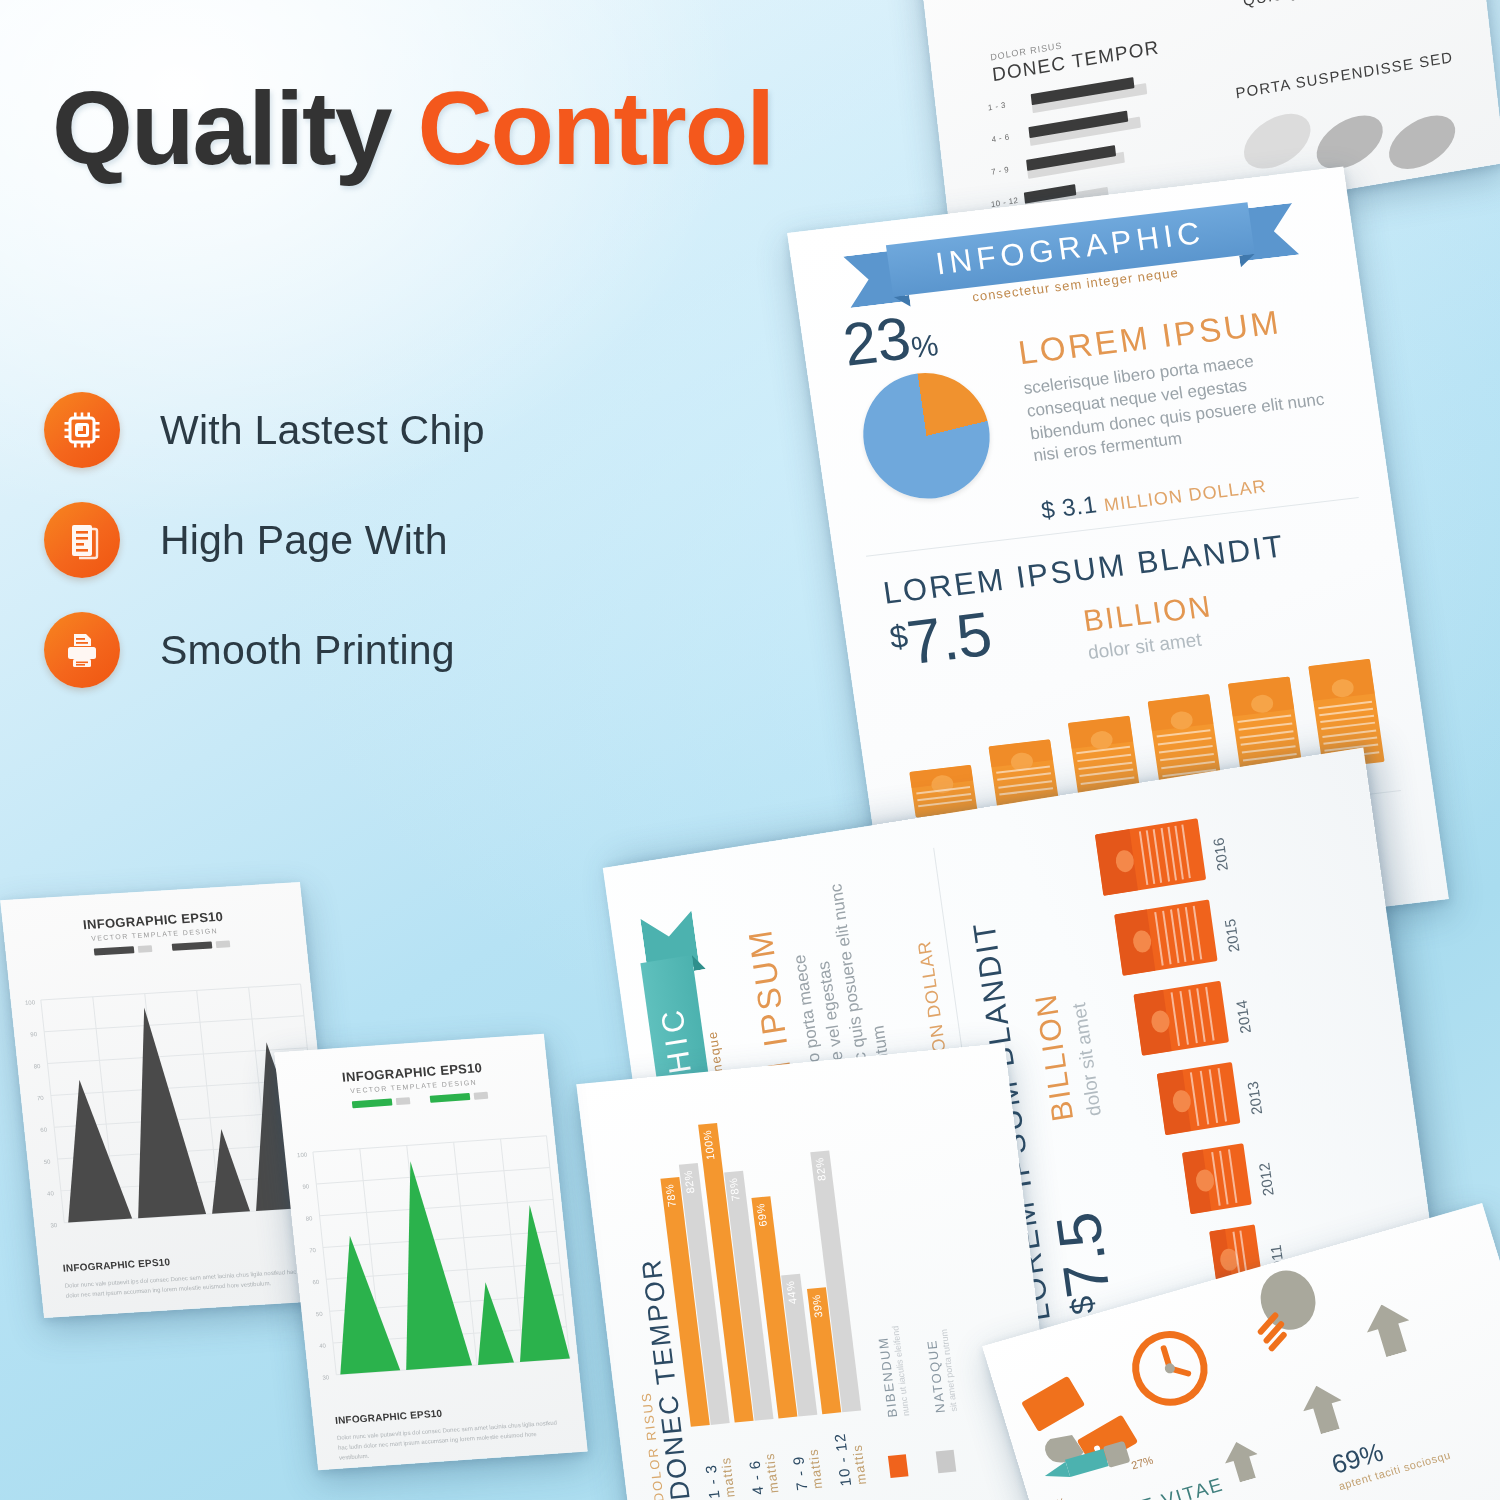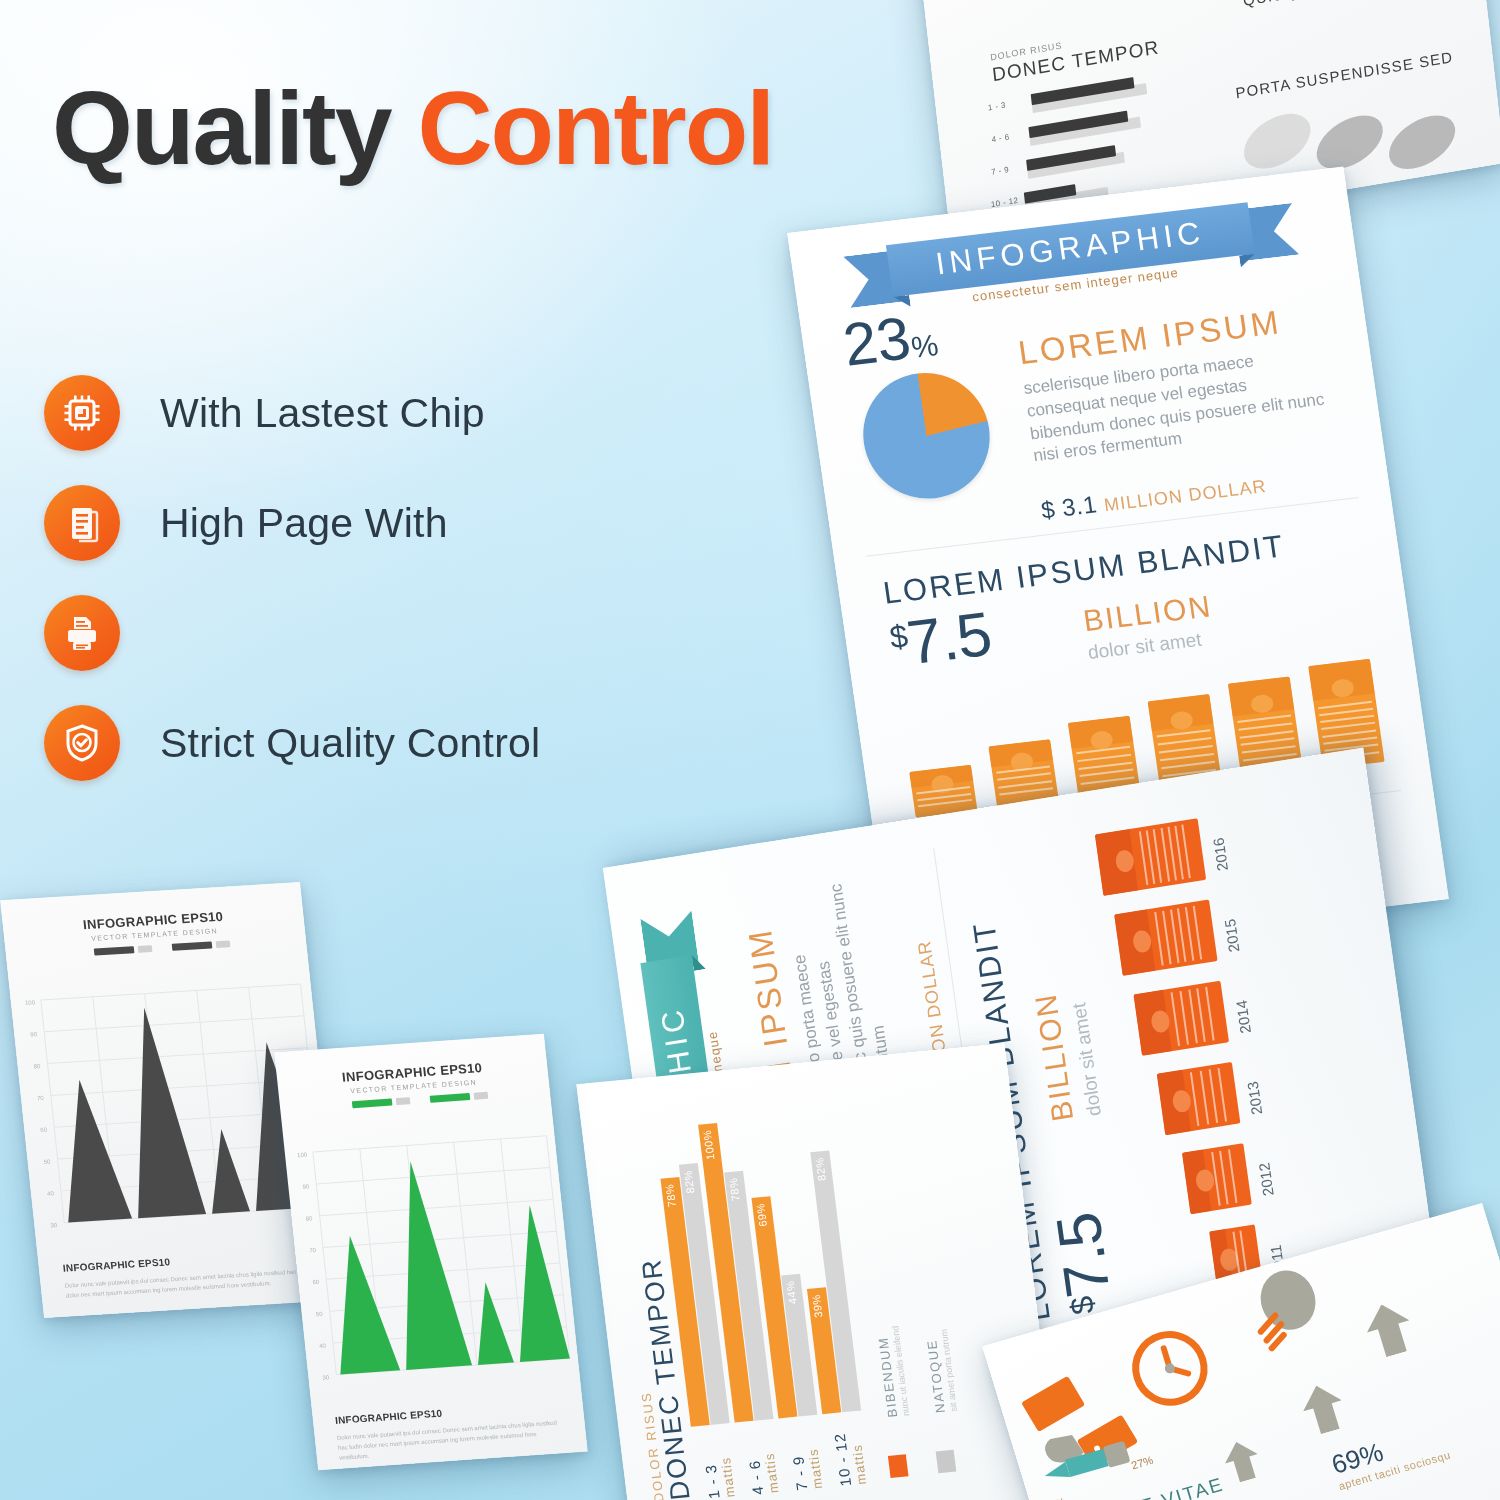--- a/index.html
+++ b/index.html
@@ -16,21 +16,21 @@
   
   .headline {
     position: absolute; left: 52px; top: 78px; width: 900px;
     font-weight: bold; font-size: 104px; line-height: 0.97;
     letter-spacing: -2px; color: #333333;
     text-shadow: 2px 3px 5px rgba(90,130,160,0.22);
   }
   .headline .hl-accent { color: #f4581c; }
 
   
-  .features { position: absolute; left: 44px; top: 358px; width: 640px; }
+  .features { position: absolute; left: 44px; top: 375px; width: 640px; }
   .feature-row { display: flex; align-items: center; height: 110px; }
   .feature-badge {
     width: 76px; height: 76px; border-radius: 50%; flex: 0 0 76px;
     background: linear-gradient(140deg, #f7861f 0%, #f4661c 55%, #ef5511 100%);
     box-shadow: 0 3px 7px rgba(120,60,20,0.22);
     display: flex; align-items: center; justify-content: center;
     position: relative;
   }
   .feature-badge svg { display: block; }
   .feature-label {
@@ -240,32 +240,23 @@
           <rect x="17" y="15" width="12" height="1.8"></rect>
         </g>
         <rect x="9" y="20" width="28" height="12" rx="2.5" fill="#fff" opacity=".95"></rect>
         <rect x="14" y="32" width="18" height="8" rx="1.5" fill="#fff" opacity=".95"></rect>
         <g fill="#f4661c">
             <rect x="17" y="34.5" width="12" height="1.6"></rect>
             <rect x="17" y="37" width="9" height="1.6"></rect>
           </g>
       </svg>
     </div>
-  </div>
-
-  <div class="feature-row">
-    <div class="feature-badge">
-      <svg width="46" height="46" viewBox="0 0 46 46">
-        <path d="M23 6 L37 11 v12 c0 9-6 14.5-14 17-8-2.5-14-8-14-17 V11 z" fill="none" stroke="#fff" stroke-width="3"></path>
-        <circle cx="23" cy="22.5" r="8.5" fill="none" stroke="#fff" stroke-width="2.6"></circle>
-        <path d="M18.8 22.6 l3 3.2 5.6-6" fill="none" stroke="#fff" stroke-width="3" stroke-linecap="round" stroke-linejoin="round"></path>
-      </svg>
-    </div>
-    <div class="feature-label">Strict Quality Control</div>
-  </div>
+    <div class="feature-label">Smooth Printing</div>
+  </div>
+
 </div>
 
 <div class="sheet" id="sheet-gray-top">
   <div class="sheet-inner">
     <div class="gm-title gm-kicker" style="left:60px;top:136px">DOLOR RISUS</div>
     <div class="gm-title gm-head" style="left:60px;top:148px">DONEC TEMPOR</div>
 
     <div class="gbar-lab" style="left:52px;top:186px">1 - 3</div>
     <div class="gbar-track" style="left:96px;top:192px;width:116px"></div>
     <div class="gbar-fill" style="left:96px;top:184px;width:104px"></div>

